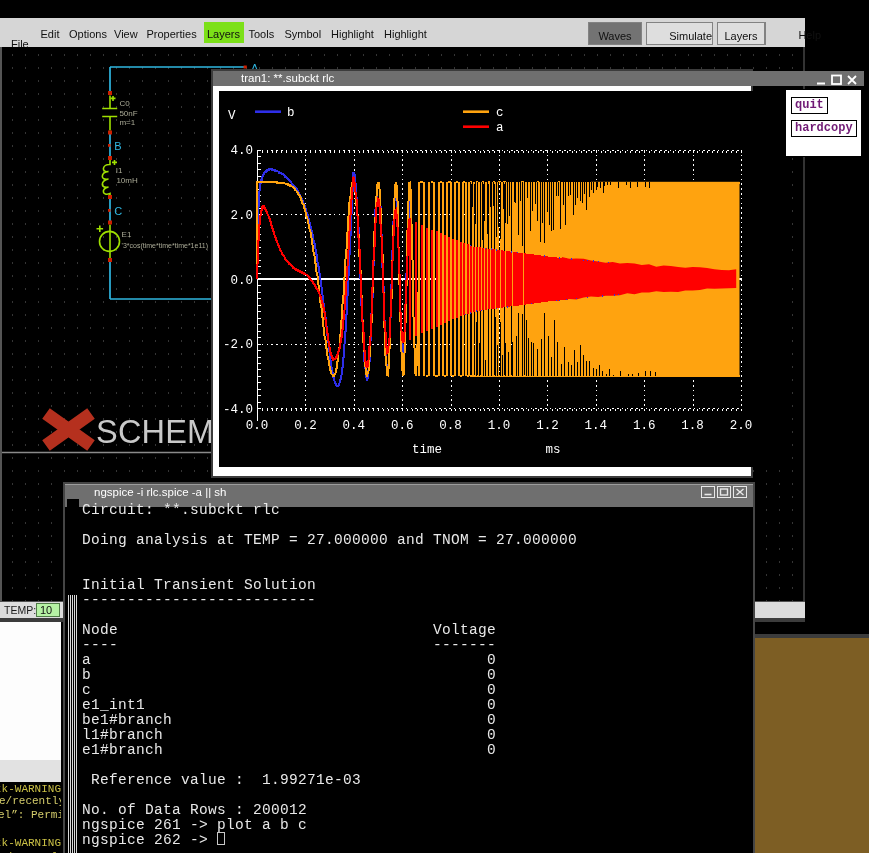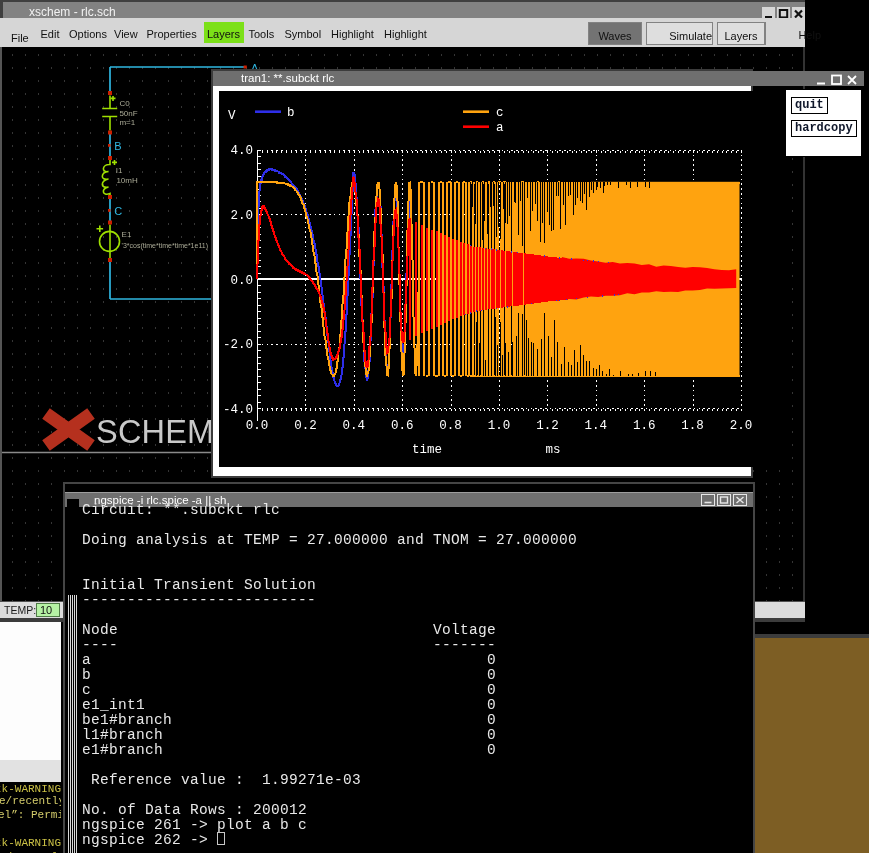--- a/index.html
+++ b/index.html
@@ -5,34 +5,23 @@
 #screen{position:relative;width:869px;height:853px;overflow:hidden;background:#000}
 .abs{position:absolute}
 </style></head><body>
 <div id="screen">
 
 <div class="abs" style="left:754px;top:634px;width:115px;height:4px;background:#3c3c3c"></div>
 <div class="abs" style="left:754px;top:638px;width:115px;height:215px;background:#7d5e24"></div>
 
 <div class="abs" style="left:0;top:0;width:805px;height:622px;background:#000">
 
-  <div class="abs" style="left:0;top:0;width:805px;height:18px;background:#828282;border-top:2px solid #3f3f3f;border-left:3px solid #3f3f3f">
-    <span style="position:absolute;left:26px;top:2.5px;font-size:12px;color:#f2f2f2">xschem - rlc.sch</span>
-    <svg width="44" height="14" viewBox="0 0 44 14" style="position:absolute;left:759px;top:4.5px">
-      <rect x="0" y="0" width="13" height="14" fill="#d6d6d6"></rect>
-      <rect x="15" y="0" width="13" height="14" fill="#d6d6d6"></rect>
-      <rect x="30" y="0" width="13" height="14" fill="#d6d6d6"></rect>
-      <path d="M3,10.5 H10" stroke="#111" stroke-width="3"></path>
-      <rect x="17.8" y="3" width="7.4" height="7.4" fill="none" stroke="#111" stroke-width="2"></rect>
-      <path d="M33,3.5 L40,10.5 M40,3.5 L33,10.5" stroke="#111" stroke-width="2.2"></path>
-    </svg>
-  </div>
 
   <div class="abs" style="left:0;top:18px;width:805px;height:29px;background:#d6d6d6;font-size:11px;color:#111">
-    <span style="position:absolute;left:11px;top:14px">File</span>
+    <span style="position:absolute;left:11px;top:20px">File</span>
         <span style="position:absolute;left:40.5px;top:10px">Edit</span>
         <span style="position:absolute;left:69px;top:10px">Options</span>
         <span style="position:absolute;left:114px;top:10px">View</span>
         <span style="position:absolute;left:146.5px;top:10px">Properties</span>
         <span style="position:absolute;left:248.5px;top:10px">Tools</span>
         <span style="position:absolute;left:284.5px;top:10px">Symbol</span>
         <span style="position:absolute;left:331px;top:10px">Highlight</span>
         <span style="position:absolute;left:384px;top:10px">Highlight</span>
     <div class="abs" style="left:203.5px;top:4px;width:40px;height:21px;background:#7ce018"></div>
     <span style="position:absolute;left:207px;top:10px;z-index:2">Layers</span>
@@ -108,21 +97,21 @@
 <div class="abs" style="left:0;top:760px;width:61px;height:22px;background:#e2e2e2"></div>
 <div class="abs" style="left:0;top:782px;width:61px;height:71px;background:#000;overflow:hidden;font-family:'Liberation Mono',monospace;font-size:11px;color:#ccc246">
   <div class="abs" style="left:-5px;top:1px;white-space:pre">tk-WARNING **:</div>
   <div class="abs" style="left:-1px;top:13px;white-space:pre;color:#d3cb6a">e/recently-used.xbel</div>
   <div class="abs" style="left:-2px;top:27px;white-space:pre;color:#d3cb6a">el”: Permission</div>
   <div class="abs" style="left:-5px;top:55px;white-space:pre">tk-WARNING **:</div>
   <div class="abs" style="left:-1px;top:69px;white-space:pre">e/recently-used.xbel</div>
 </div>
 
 <div class="abs" style="left:63px;top:482px;width:692px;height:371px;background:#000;border:2px solid #454545;border-bottom:none">
-  <div class="abs" style="left:0;top:8px;width:688px;height:15px;background:#6f6f6f;border-top:1px solid #9d9d9d">
+  <div class="abs" style="left:0;top:0;width:688px;height:23px;background:#6f6f6f;border-top:1px solid #9d9d9d">
     <span style="position:absolute;left:29px;top:1px;font-size:11.5px;color:#fff">ngspice -i rlc.spice -a || sh</span>
     <svg width="48" height="13" viewBox="0 0 48 13" style="position:absolute;right:4px;top:1px">
 <rect x="0.5" y="0.5" width="13" height="11" fill="none" stroke="#e8e8e8" stroke-width="1"></rect>
 <path d="M3.5,8.5 H10.5" stroke="#e8e8e8" stroke-width="1.6"></path>
 <rect x="16.5" y="0.5" width="13" height="11" fill="none" stroke="#e8e8e8" stroke-width="1"></rect>
 <rect x="19.5" y="3" width="7" height="6" fill="none" stroke="#e8e8e8" stroke-width="1.4"></rect>
 <rect x="32.5" y="0.5" width="13" height="11" fill="none" stroke="#e8e8e8" stroke-width="1"></rect>
 <path d="M35.5,3 l7,6 M42.5,3 l-7,6" stroke="#e8e8e8" stroke-width="1.4"></path>
 </svg>
   </div>
@@ -231,18 +220,18 @@
 <text x="9" y="28">V</text>
 <line x1="36" y1="20.7" x2="62" y2="20.7" stroke="#2e2ee8" stroke-width="2.6"></line>
 <text x="68" y="25">b</text>
 <line x1="244" y1="20.7" x2="270" y2="20.7" stroke="#ffa30f" stroke-width="2.6"></line>
 <text x="277" y="25">c</text>
 <line x1="244" y1="35.7" x2="270" y2="35.7" stroke="#f00" stroke-width="2.6"></line>
 <text x="277" y="40">a</text>
 </g>
 </svg></div>
 
-  <div class="abs" style="left:572px;top:18px;width:77px;height:68px;background:#fff;border:1px solid #000;font-family:'Liberation Mono',monospace;font-weight:bold;font-size:12px;color:#0f172a">
+  <div class="abs" style="left:572px;top:18px;width:77px;height:68px;background:#fff;border:1px solid #000;font-family:'Liberation Mono',monospace;font-weight:bold;font-size:12px;color:#701a75">
     <div class="abs" style="left:5px;top:7px;border:1.5px solid #000;padding:0px 3px 1px 3px">quit</div>
     <div class="abs" style="left:5px;top:30px;border:1.5px solid #000;padding:0px 3px 1px 3px">hardcopy</div>
   </div>
 </div>
 
 </div>
 </body></html>

